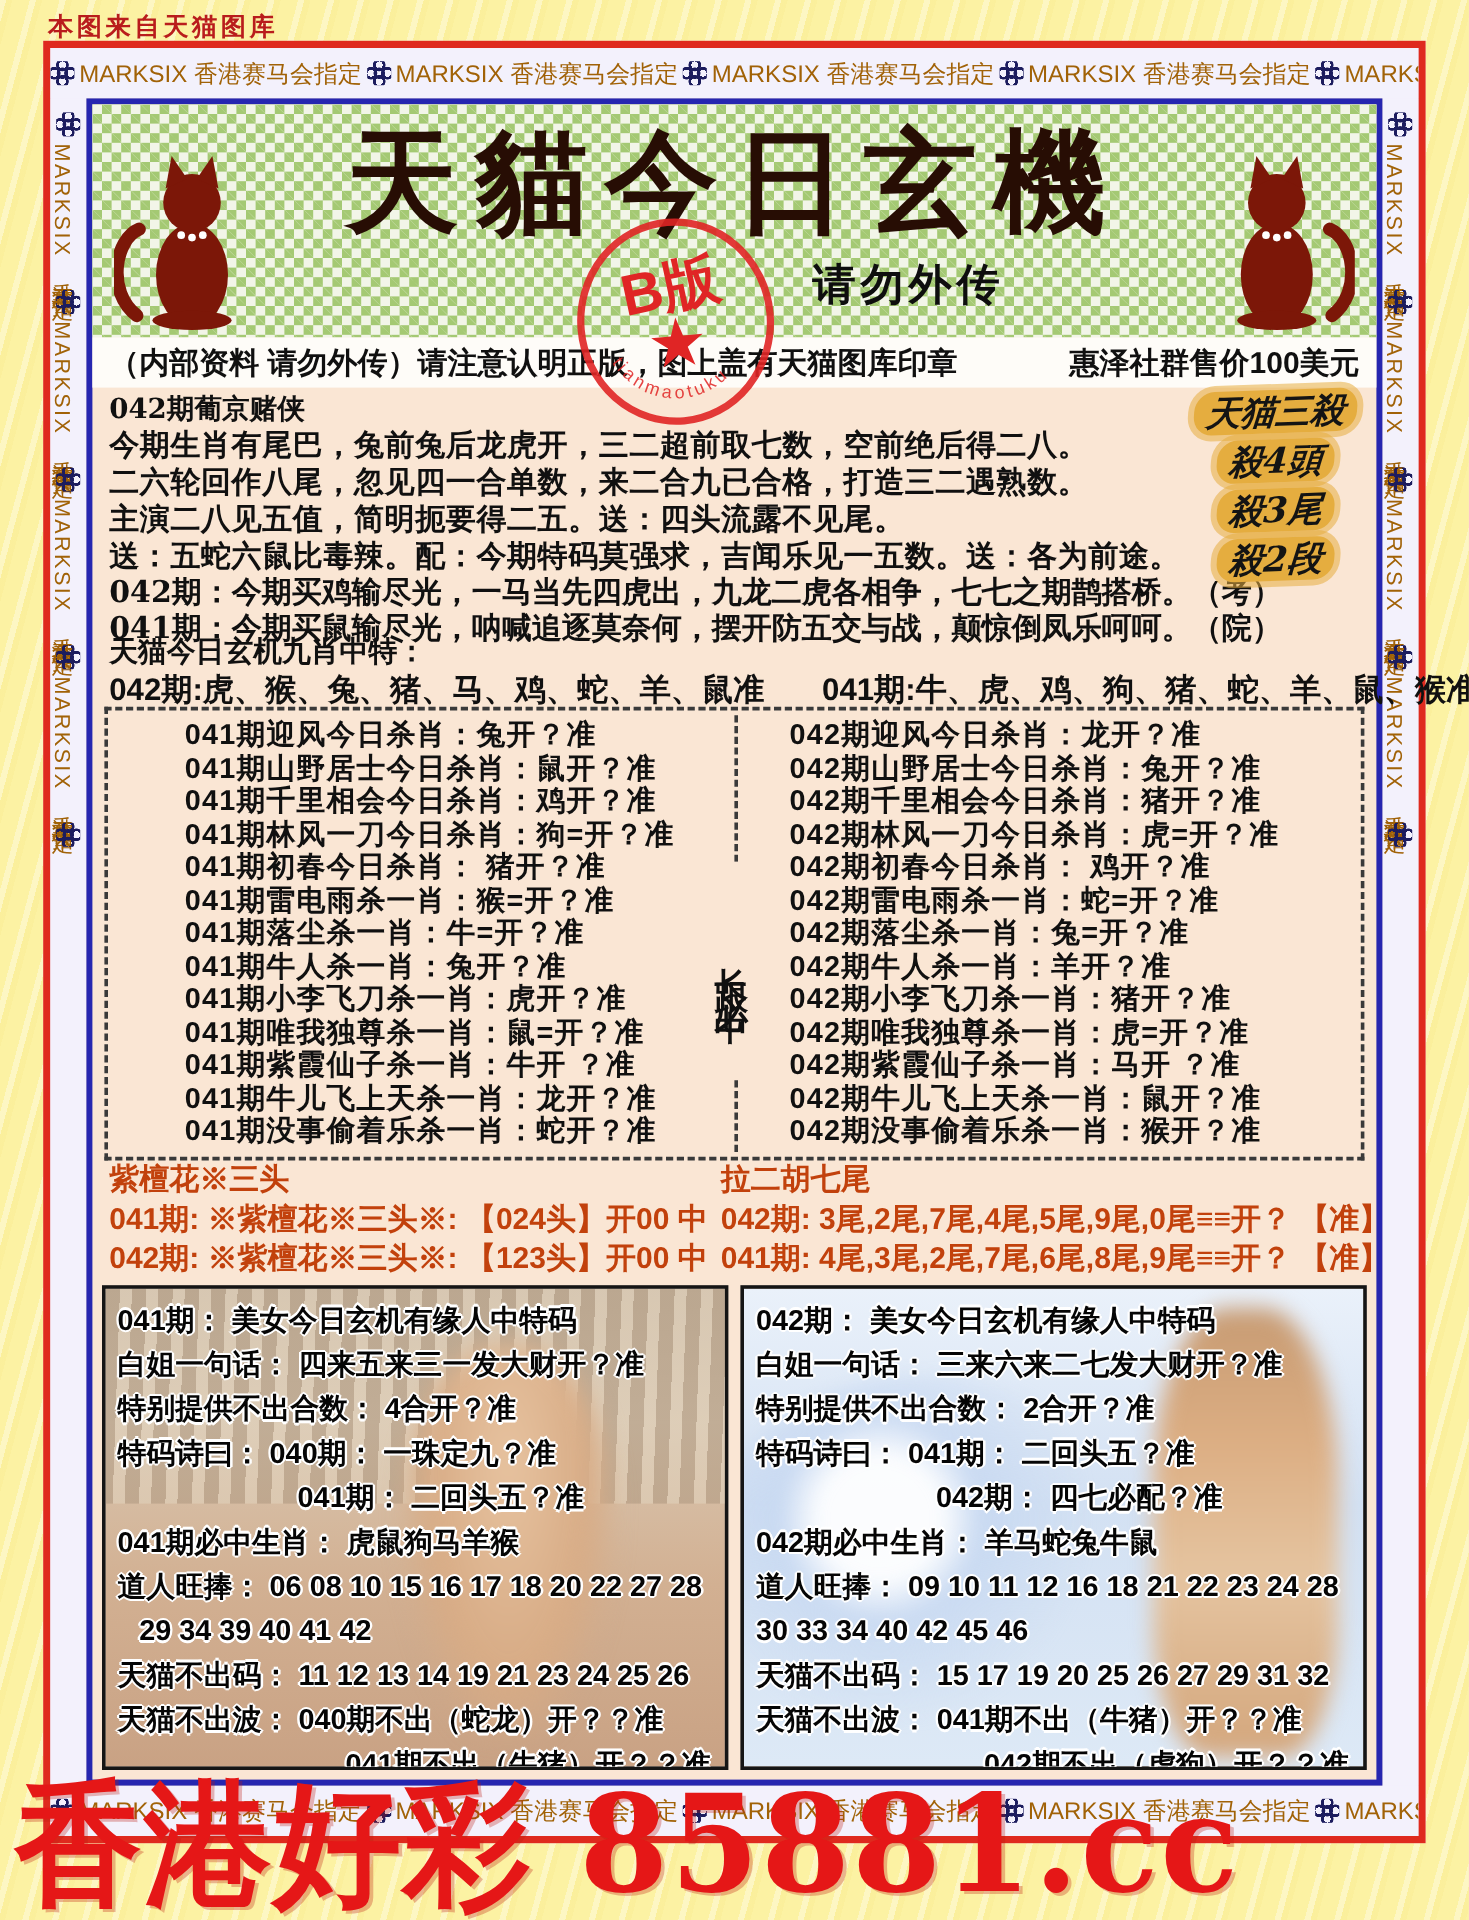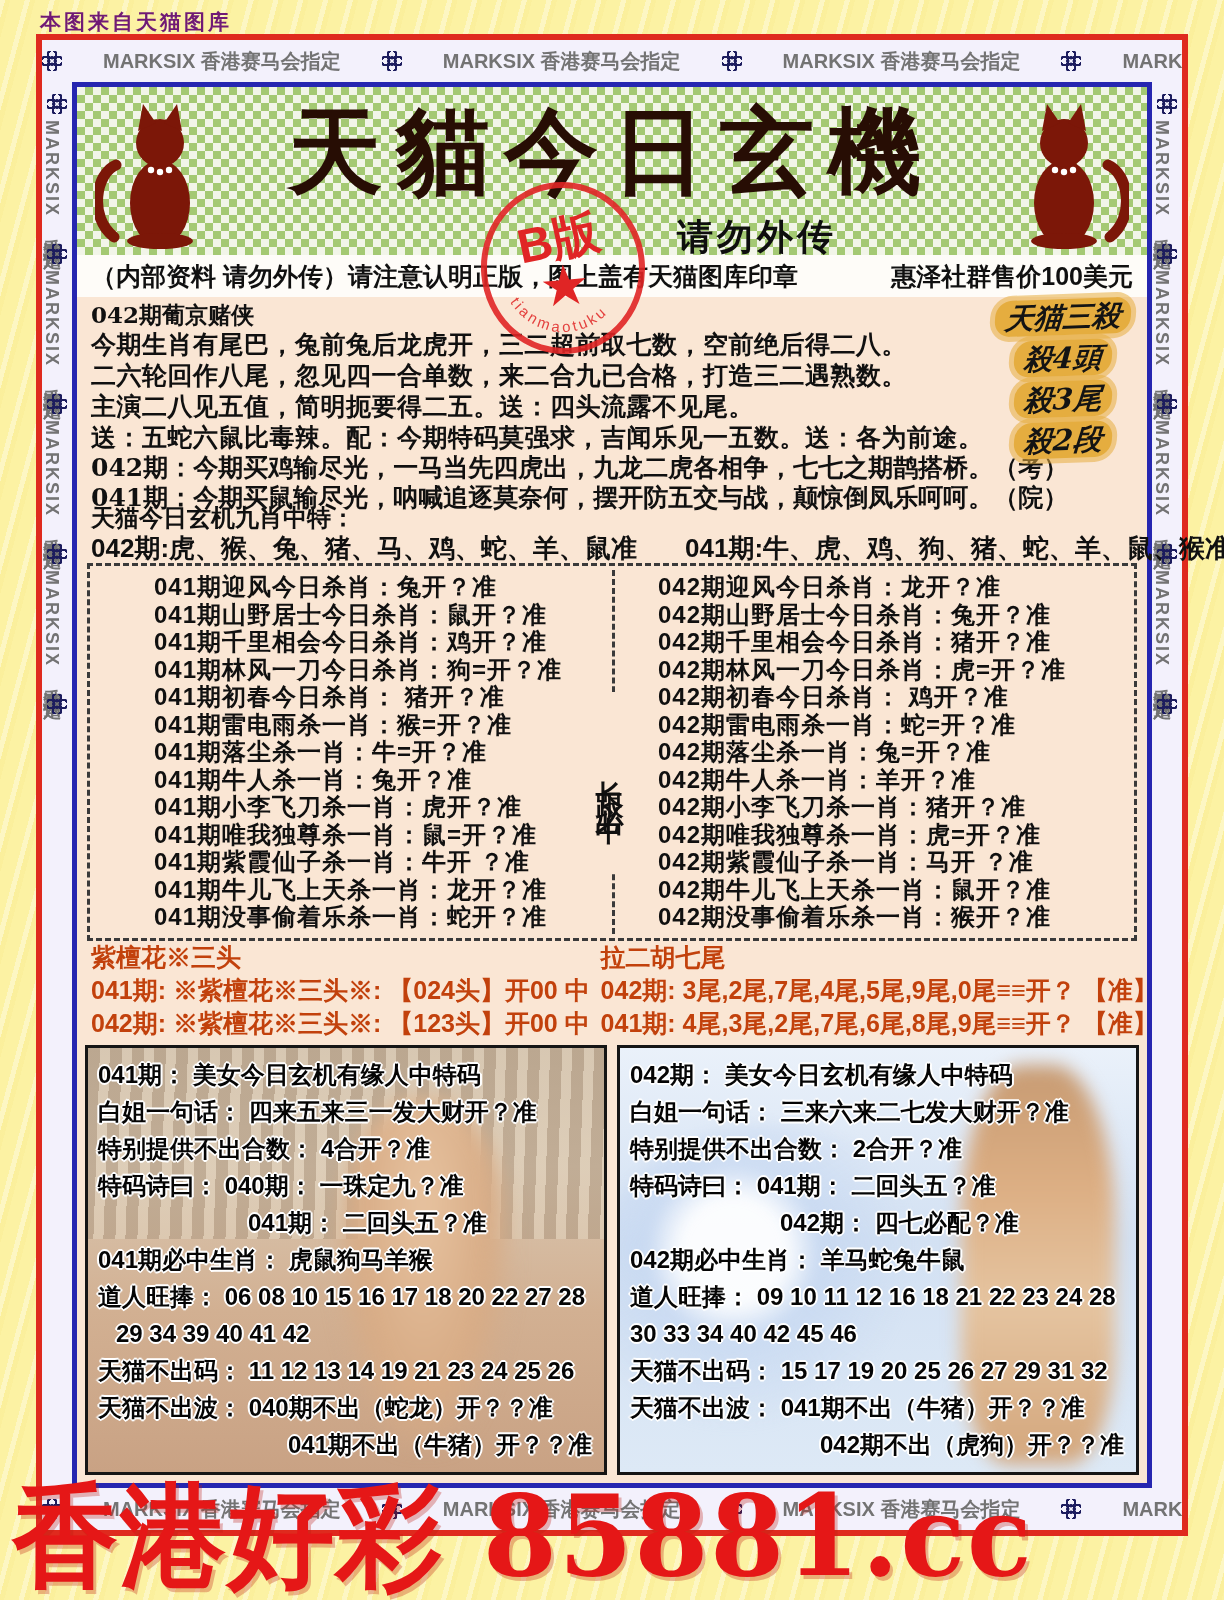--- a/index.html
+++ b/index.html
@@ -2,29 +2,29 @@
 <html><head>
 <meta charset="utf-8">
 <style>
   html,body{margin:0;padding:0;}
   body{
     width:1224px;height:1600px;position:relative;overflow:hidden;
     font-family:"Liberation Sans",sans-serif;
     background:#fcf2a3;
     background-image:repeating-linear-gradient(105deg, rgba(255,255,255,.35) 0 5px, rgba(248,233,140,.3) 5px 10px, transparent 10px 24px);
   }
-  .watermark{position:absolute;top:8px;left:40px;font-size:21px;color:#701a75;letter-spacing:3px;font-weight:bold;}
+  .watermark{position:absolute;top:8px;left:40px;font-size:21px;color:#b91c1c;letter-spacing:3px;font-weight:bold;}
 
   
   .frame{
     position:absolute;left:36px;top:34px;width:1152px;height:1502px;
     border:6px solid #df2a1e;background:#f3f1fc;box-sizing:border-box;
     display:flex;flex-direction:column;
   }
-  .strip{background:#f3f1fc;color:#737373;font-weight:bold;gap:37px;}
+  .strip{background:#f3f1fc;color:#a16207;font-weight:normal;}
   .strip-h{height:42px;display:flex;align-items:center;justify-content:space-around;font-size:20px;flex:none;overflow:hidden;white-space:nowrap;}
   .mid{flex:1;display:flex;min-height:0;}
   .strip-v{width:30px;flex:none;writing-mode:vertical-rl;text-orientation:mixed;font-size:18px;letter-spacing:2px;padding:6px 0;text-align:left;overflow:hidden;}
   .flower{display:inline-block;width:20px;height:20px;vertical-align:middle;flex:none;
     background:
       radial-gradient(circle at 50% 16%, transparent 3px,#1c1c5e 3px 5px,transparent 5.5px),
       radial-gradient(circle at 16% 50%, transparent 3px,#1c1c5e 3px 5px,transparent 5.5px),
       radial-gradient(circle at 84% 50%, transparent 3px,#1c1c5e 3px 5px,transparent 5.5px),
       radial-gradient(circle at 50% 84%, transparent 3px,#1c1c5e 3px 5px,transparent 5.5px),
       radial-gradient(circle at 50% 50%, transparent 2.5px,#1c1c5e 2.5px 4.5px,transparent 5px);}
@@ -32,21 +32,21 @@
   .strip-h .brand-txt{margin:0 4px;}
 
   
   .inner{
     flex:1;border:5px solid #2626b0;background:#fae6d4;box-sizing:border-box;
     display:flex;flex-direction:column;position:relative;min-width:0;
   }
 
   
   .masthead{
-    height:168px;flex:none;position:relative;z-index:3;
+    height:194px;flex:none;position:relative;z-index:3;
     background-color:#f2f5e8;
     background-image:
       linear-gradient(45deg,#a4c973 25%,transparent 25%,transparent 75%,#a4c973 75%),
       linear-gradient(45deg,#a4c973 25%,transparent 25%,transparent 75%,#a4c973 75%);
     background-size:16px 16px;background-position:0 0,8px 8px;
   }
   .mast-title{
     position:absolute;left:120px;right:120px;top:2px;text-align:center;
     font-family:"DejaVu Serif",serif;font-weight:900;font-size:94px;letter-spacing:14px;
     color:#270d04;white-space:nowrap;

